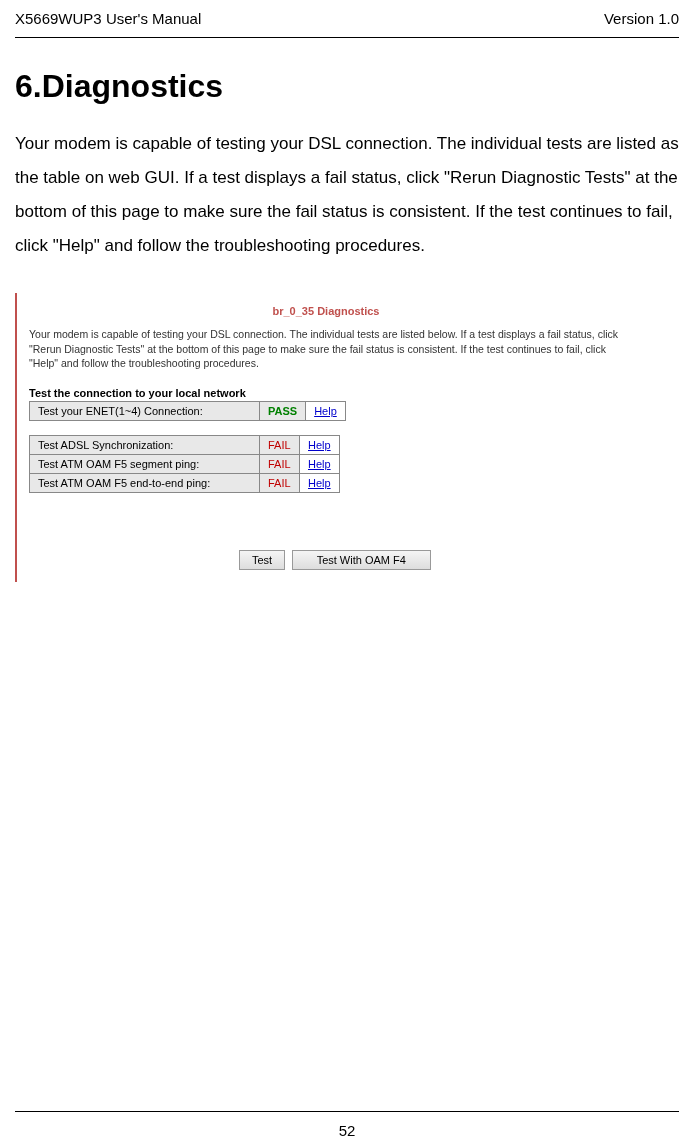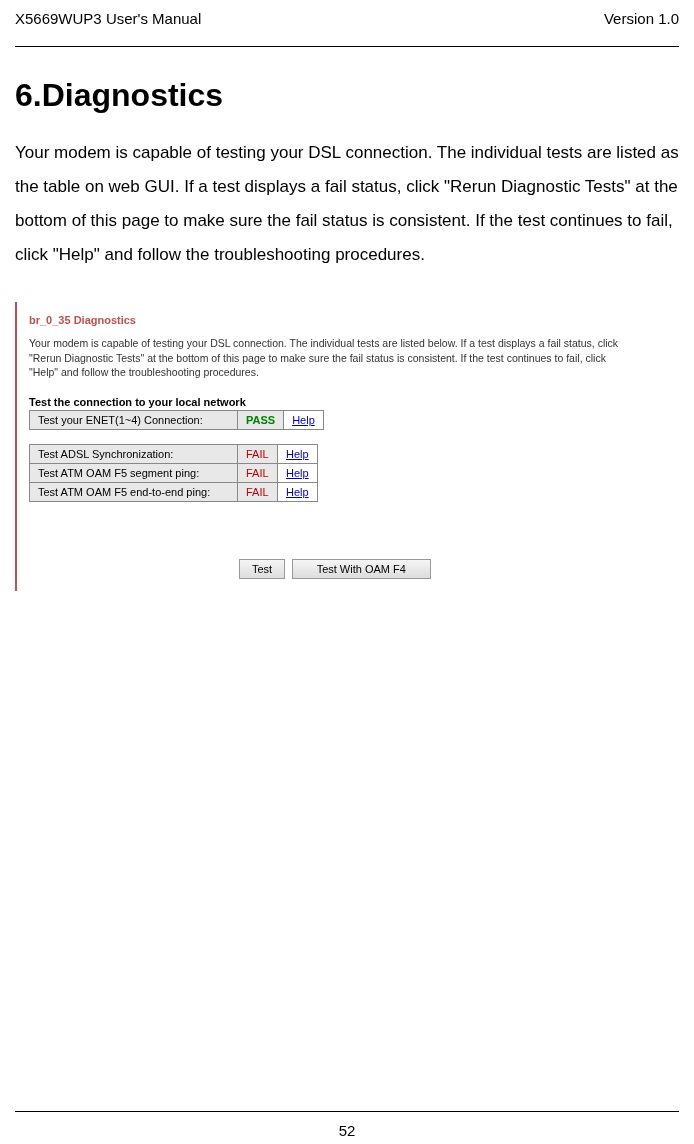--- a/index.html
+++ b/index.html
@@ -12,21 +12,21 @@
       width: 694px;
       height: 1144px;
       background: #fff;
       position: relative;
       padding: 10px 15px;
     }
     .header-row {
       display: flex;
       justify-content: space-between;
       font-size: 15px;
-      margin-bottom: 19px;
+      margin-bottom: 10px;
     }
     .header-divider {
       border-bottom: 1px solid #000;
       margin-bottom: 30px;
     }
     .section-title {
       font-size: 32px;
       font-weight: bold;
       margin-bottom: 22px;
     }
@@ -39,20 +39,21 @@
       border-left: 2px solid #c0504d;
       padding: 12px;
       font-family: Verdana, sans-serif;
       width: 620px;
     }
     .diag-title {
       color: #c0504d;
       font-weight: bold;
       font-size: 11px;
       margin-bottom: 10px;
+      text-align: center;
     }
     .diag-desc {
       font-size: 10.5px;
       color: #333;
       line-height: 1.4;
       margin-bottom: 16px;
     }
     .diag-subtitle {
       font-size: 11px;
       font-weight: bold;
@@ -63,21 +64,21 @@
       border-collapse: collapse;
       margin-bottom: 14px;
     }
     .diag-table td {
       border: 1px solid #888;
       padding: 3px 8px;
       font-size: 11px;
       background: #e8e8e8;
     }
     .diag-table td.test-name {
-      width: 208px;
+      width: 230px;
     }
     .diag-table td.status-pass {
       color: #008000;
       font-weight: bold;
       width: 40px;
     }
     .diag-table td.status-fail {
       color: #c00000;
       font-weight: normal;
       width: 40px;

